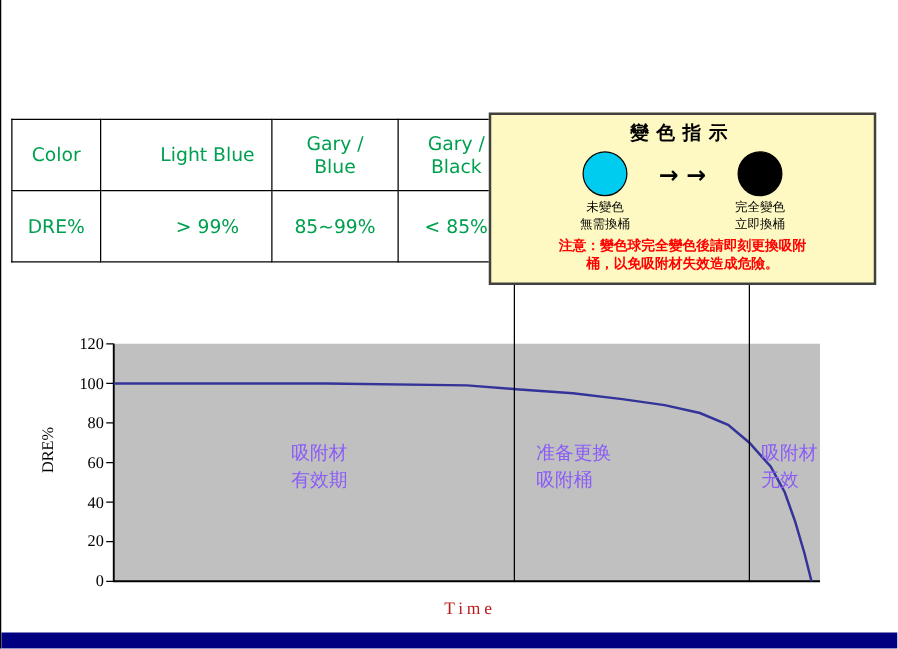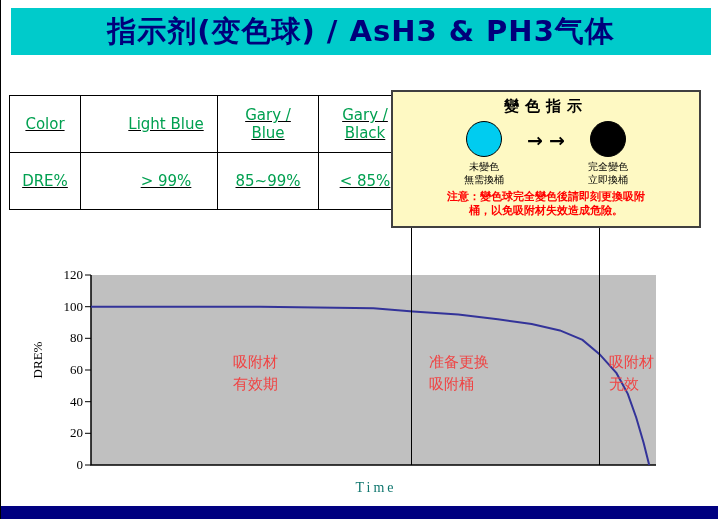--- a/index.html
+++ b/index.html
@@ -14,21 +14,21 @@
   .title-banner{
     position:absolute;left:10px;top:8px;width:700px;height:47px;
     background:#00CBCB;display:flex;align-items:center;justify-content:center;
   }
   .title-banner span{
     color:#00007B;font-size:29px;font-weight:bold;letter-spacing:1px;
   }
 
   
   .info-table{
-    position:absolute;left:8px;top:95px;border-collapse:collapse;text-decoration:underline;
+    position:absolute;left:8px;top:95px;border-collapse:collapse;
   }
   .info-table td{
     border:1px solid #000;color:#00A050;font-size:15px;text-align:center;
     vertical-align:middle;padding:4px 6px;height:48px;background:#fff;
   }
   .info-table td.c0{width:58px;}
   .info-table td.c1{width:90px;padding-left:40px;}
   .info-table td.c2{width:88px;}
   .info-table td.c3{width:80px;}
 
@@ -68,42 +68,39 @@
     position:absolute;left:48px;width:34px;text-align:right;
     font-family:"Liberation Serif",serif;font-size:13px;color:#000;z-index:2;
   }
   .ylabel{
     position:absolute;left:12px;top:352px;color:#000;
     font-family:"Liberation Serif",serif;font-size:13px;
     transform:rotate(-90deg);transform-origin:center;width:50px;text-align:center;
   }
   .xlabel{
     position:absolute;left:300px;top:480px;width:150px;text-align:center;
-    font-family:"Liberation Serif",serif;font-size:14px;letter-spacing:3px;color:#0f766e;
+    font-family:"Liberation Serif",serif;font-size:14px;letter-spacing:3px;color:#b91c1c;
   }
   .region-label{
-    position:absolute;font-size:15px;line-height:1.45;color:#ef4444;z-index:6;
+    position:absolute;font-size:15px;line-height:1.45;color:#8b5cf6;z-index:6;
   }
   .region-0{left:232px;top:352px;}
   .region-1{left:428px;top:352px;}
   .region-2{left:608px;top:352px;}
 
   
   .bottom-bar{
     position:absolute;left:0;bottom:0;width:718px;height:13px;background:#000080;
   }
 </style>
 </head>
 <body>
 
 <div class="slide">
 
-  <div class="title-banner">
-    <span>指示剂(变色球) / AsH3 &amp; PH3气体</span>
-  </div>
 
   <table class="info-table">
     <tbody>
       <tr>
         <td class="c0 pre">Color</td>
         <td class="c1 pre">Light Blue</td>
         <td class="c2 pre">Gary /
 Blue</td>
         <td class="c3 pre">Gary /
 Black</td>

